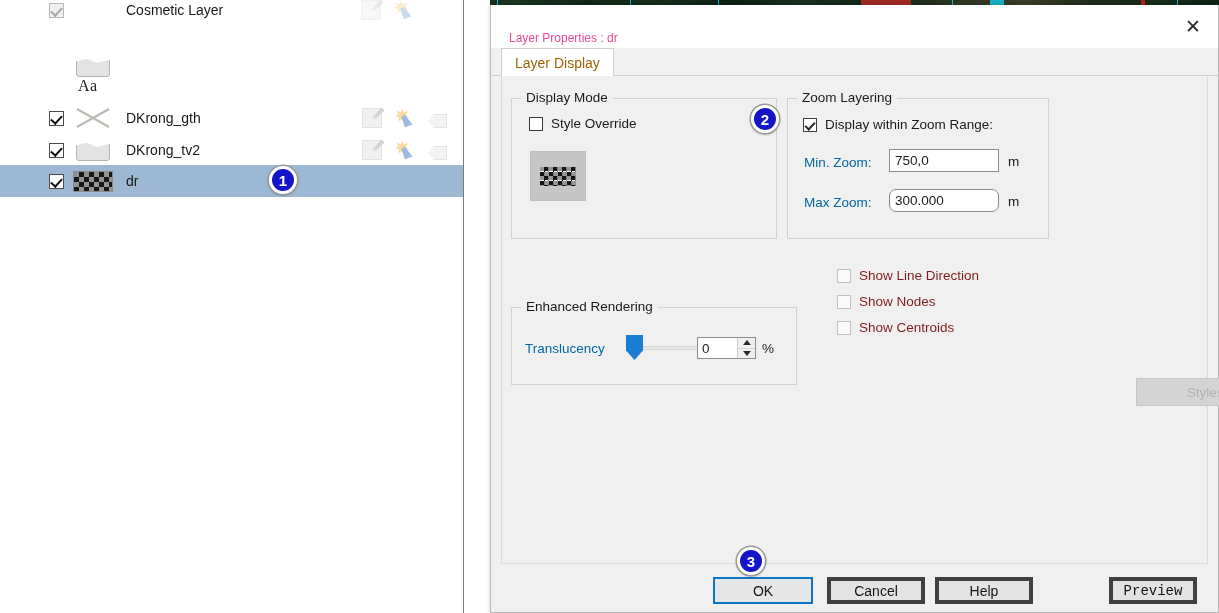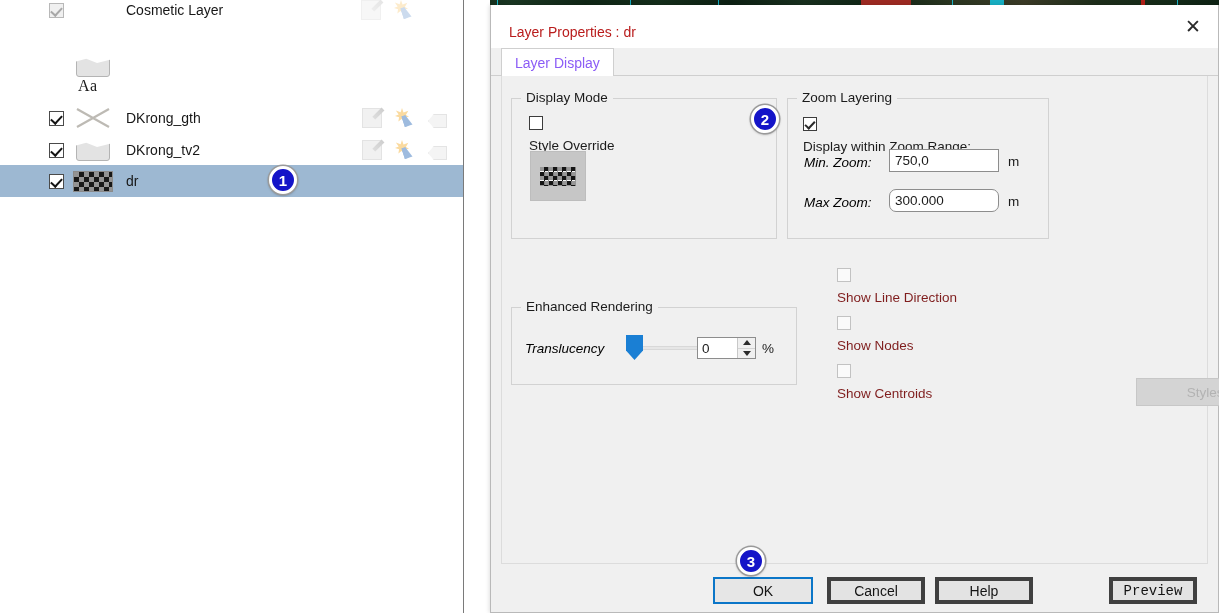--- a/index.html
+++ b/index.html
@@ -130,39 +130,39 @@
     position:absolute;left:490px;top:5px;width:729px;height:608px;
     background:#f0f0f0;border:1px solid #b9b9b9;border-top:none;
     box-sizing:border-box;z-index:10;
     box-shadow:-1px 0 4px rgba(0,0,0,.12);
   }
   #dlg-titlebar{
     position:absolute;left:0;top:0;width:727px;height:43px;
     background:#ffffff;box-sizing:border-box;
   }
   #dlg-title{
-    position:absolute;left:18px;top:19px;font-size:14px;color:#b91c1c;
+    position:absolute;left:18px;top:26px;font-size:12px;color:#ec4899;
   }
   #dlg-close{
     position:absolute;right:10px;top:8px;width:30px;height:26px;
     display:flex;align-items:center;justify-content:center;
     font-size:19px;color:#2a2a2a;cursor:default;
     font-family:"DejaVu Sans", sans-serif;line-height:1;
   }
   #tabstrip{
     position:absolute;left:0;top:43px;width:727px;height:28px;
     background:#f0f0f0;
   }
   #tab-underline{
     position:absolute;left:0;top:70px;width:727px;height:1px;background:#cfcfcf;
   }
   .tab{
     position:absolute;left:10px;top:0;height:28px;padding:0 13px;
     background:#ffffff;border:1px solid #cfcfcf;border-bottom:none;
-    display:flex;align-items:center;font-size:14px;color:#8b5cf6;
+    display:flex;align-items:center;font-size:14px;color:#a16207;
     box-sizing:border-box;z-index:2;
   }
   #tab-content{
     position:absolute;left:10px;top:71px;width:707px;height:488px;
     background:#f0f0f0;border:1px solid #dcdcdc;border-top:none;
     box-sizing:border-box;
   }
   
   .group{
     position:absolute;border:1px solid #d2d2d2;box-sizing:border-box;
@@ -175,30 +175,30 @@
   .cb{
     width:14px;height:14px;box-sizing:border-box;
     border:1px solid #3c3c3c;background:#ffffff;position:relative;
     display:inline-block;vertical-align:middle;flex:0 0 auto;
   }
   .cb.on::after{
     content:"";position:absolute;left:3px;top:1px;width:4px;height:8px;
     border:solid #2b2b2b;border-width:0 2px 2px 0;transform:rotate(43deg);
   }
   .cb.dis{border-color:#c2c2c2;background:#fafafa;}
-  .cbrow{display:flex;gap:8px;font-size:13.5px;color:#1b1b1b;flex-direction:column;}
+  .cbrow{display:flex;align-items:center;gap:8px;font-size:13.5px;color:#1b1b1b;}
   .cbrow.dis{color:#7f1d1d;}
   
   .tinput{
     background:#ffffff;border:1px solid #8d8d8d;box-sizing:border-box;
     font-family:"Liberation Sans", sans-serif;font-size:13.5px;color:#1b1b1b;
     padding:2px 5px;outline:none;
   }
   .unit{font-size:13.5px;color:#1b1b1b;}
-  .flabel{font-size:13.5px;color:#000000;font-style:italic;}
+  .flabel{font-size:13.5px;color:#0369a1;}
   
   #style-swatch{
     position:absolute;left:18px;top:52px;width:56px;height:50px;
     background:#c6c6c6;border:1px solid #bdbdbd;box-sizing:border-box;
     display:flex;align-items:center;justify-content:center;
   }
   #style-swatch .chequer{
     width:36px;height:19px;
     background:
       repeating-conic-gradient(#141414 0% 25%, #f6f6f6 0% 50%) 0 0/9px 9px,

